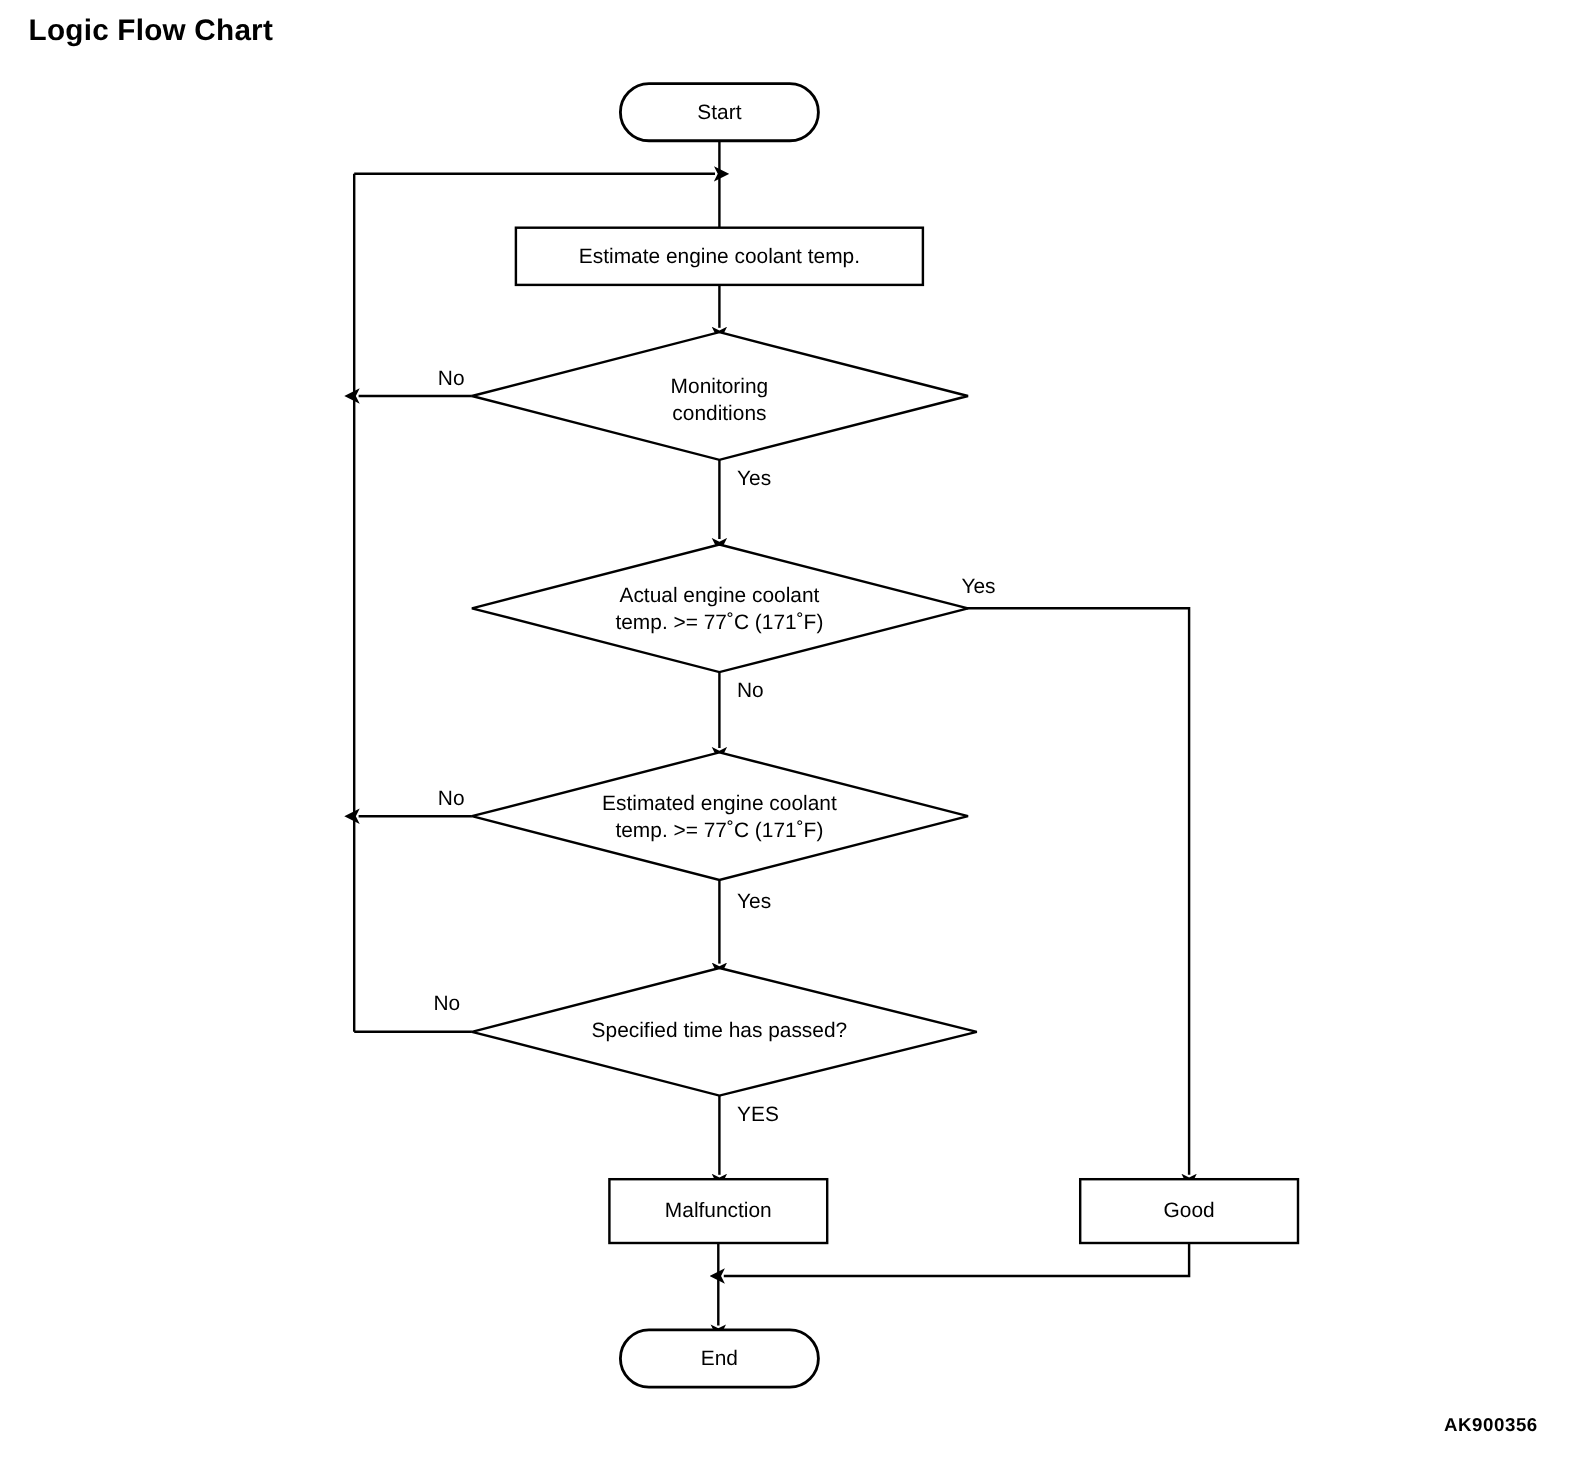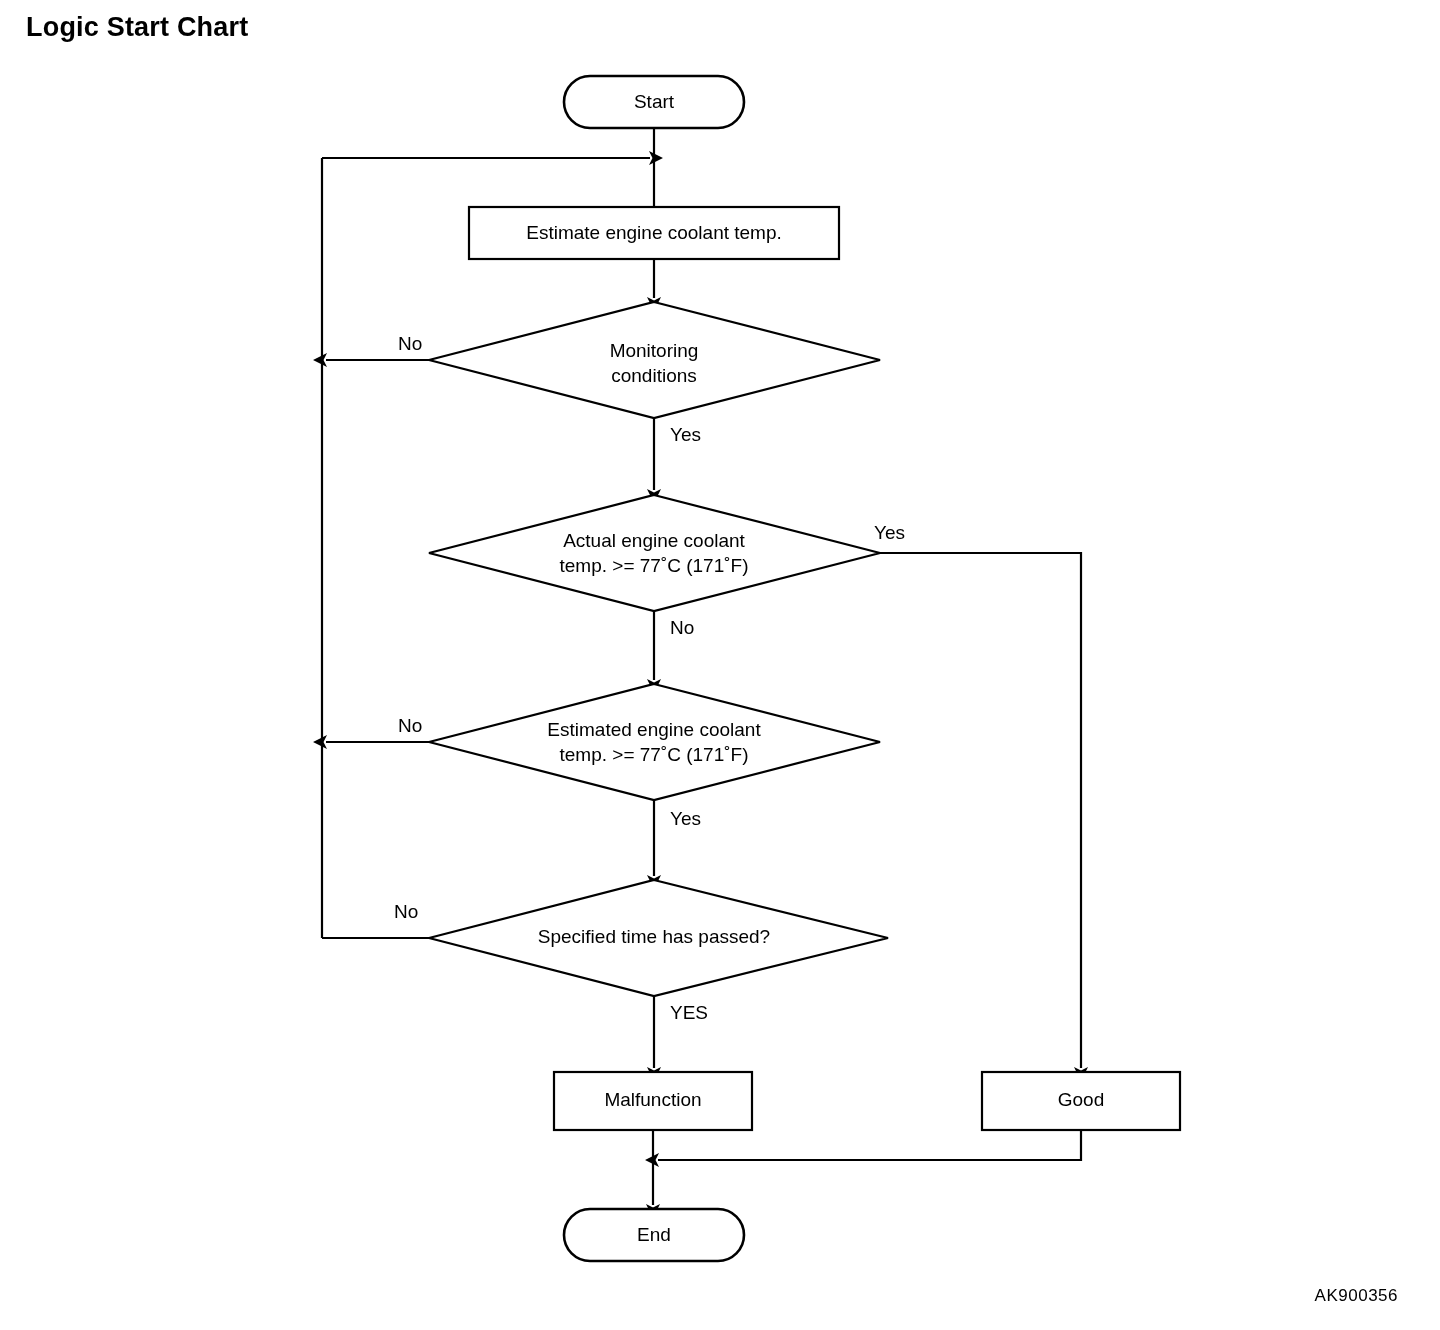--- a/index.html
+++ b/index.html
@@ -28,21 +28,21 @@
   #flow-svg {
     position: absolute;
     left: 0;
     top: 0;
   }
   #footer-code {
     position: absolute;
     right: 42px;
     top: 1286px;
     font-size: 17px;
-    font-weight: normal;
+    font-weight: bold;
     letter-spacing: 0.5px;
     white-space: nowrap;
   }
   .node-shape {
     fill: #ffffff;
     stroke: #000000;
     stroke-width: 2.2;
   }
   .node-shape.terminator {
     stroke-width: 2.6;
@@ -63,21 +63,21 @@
     font-family: "Liberation Sans", sans-serif;
     font-size: 19px;
     fill: #000000;
     text-anchor: start;
     dominant-baseline: middle;
   }
 </style>
 </head>
 <body>
 
-<div id="page-title">Logic Start Chart</div>
+<div id="page-title">Logic Flow Chart</div>
 
 <svg id="flow-svg" width="1440" height="1330" viewBox="0 0 1440 1330">
 
   <defs>
     <marker id="arrow-down" markerWidth="14" markerHeight="16" refX="1" refY="8" orient="auto-start-reverse" markerUnits="userSpaceOnUse">
       <path d="M0,1 L14,8 L0,15 L3.5,8 Z" fill="#000000"></path>
     </marker>
   </defs>
 
   <g>

